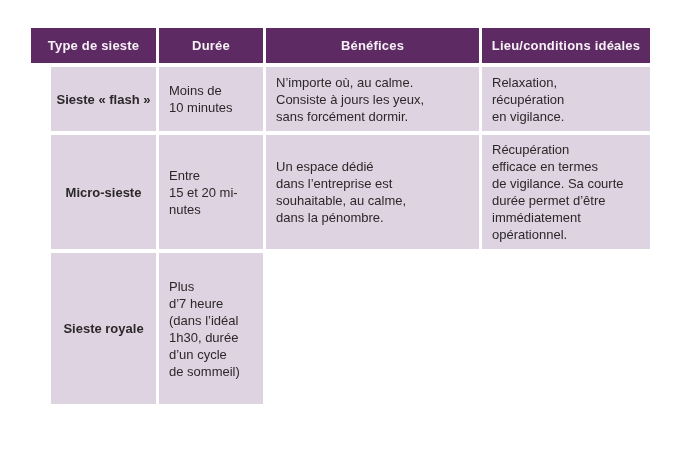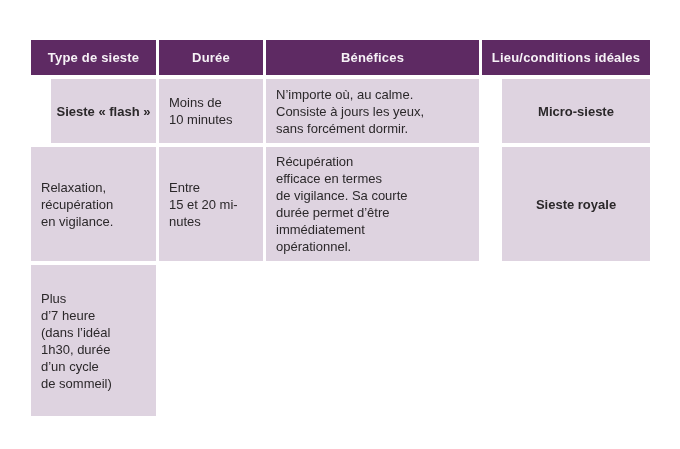--- a/index.html
+++ b/index.html
@@ -4,21 +4,21 @@
 <style>
   * { margin: 0; padding: 0; box-sizing: border-box; }
   html, body {
     width: 680px; height: 449px;
     background: #ffffff;
     font-family: "Liberation Sans", sans-serif;
     overflow: hidden;
   }
   .nap-table {
     position: absolute;
-    left: 31px; top: 40px;
+    left: 31px; top: 28px;
     display: grid;
     grid-template-columns: 125px 104px 213px 168px;
     grid-template-rows: 35px 64px 114px 151px;
     gap: 4px 3px;
   }
   .th {
     background: #5e2a63;
     color: #f6f1f6;
     font-weight: bold;
     font-size: 13px;
@@ -59,28 +59,32 @@
   <div class="th">Durée</div>
   <div class="th">Bénéfices</div>
   <div class="th">Lieu/conditions idéales</div>
 
   <div class="cell name-cell">Sieste « flash »</div>
   <div class="cell text-cell">Moins de
 10 minutes</div>
   <div class="cell text-cell">N’importe où, au calme.
 Consiste à jours les yeux,
 sans forcément dormir.</div>
-  <div class="cell name-cell">Micro-sieste</div>
-
   <div class="cell text-cell">Relaxation,
 récupération
 en vigilance.</div>
+
+  <div class="cell name-cell">Micro-sieste</div>
   <div class="cell text-cell">Entre
 15 et 20 mi-
 nutes</div>
+  <div class="cell text-cell">Un espace dédié
+dans l’entreprise est
+souhaitable, au calme,
+dans la pénombre.</div>
   <div class="cell text-cell">Récupération
 efficace en termes
 de vigilance. Sa courte
 durée permet d’être
 immédiatement
 opérationnel.</div>
 
   <div class="cell name-cell">Sieste royale</div>
   <div class="cell text-cell">Plus
 d’7 heure

